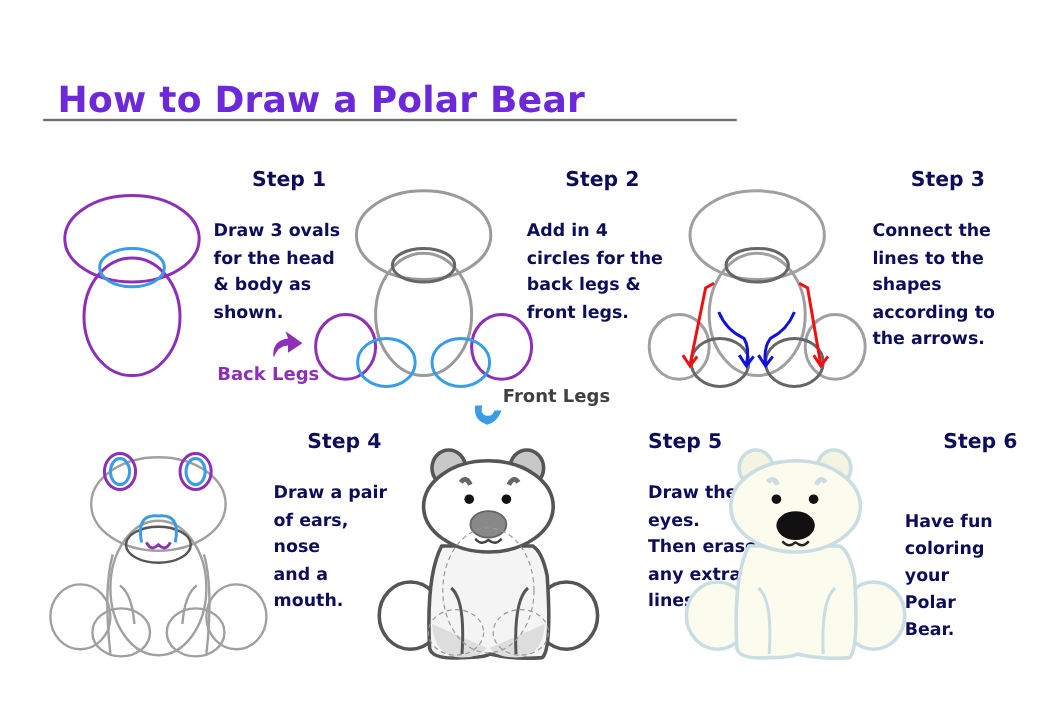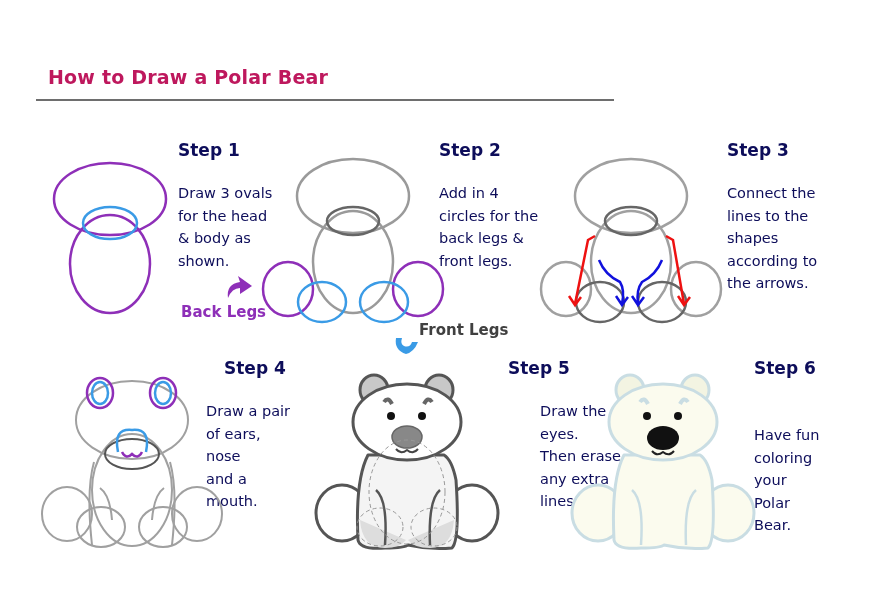--- a/index.html
+++ b/index.html
@@ -1,20 +1,20 @@
 <!DOCTYPE html>
 <html><head>
 <meta charset="utf-8">
 <style>
   html,body{margin:0;padding:0;background:#fff;}
   body{width:884px;height:599px;position:relative;overflow:hidden;font-family:"DejaVu Sans",sans-serif;}
-  .title{position:absolute;left:48px;top:66px;font-size:19px;font-weight:bold;color:#be185d;letter-spacing:0.2px;}
+  .title{position:absolute;left:48px;top:66px;font-size:30px;font-weight:bold;color:#6d28d9;letter-spacing:0.2px;}
   .rule{position:absolute;left:36px;top:99px;width:578px;height:2px;background:#6e6e6e;}
-  .step-h{position:absolute;font-size:17px;font-weight:bold;color:#0d0d5a;}
-  .step-t{position:absolute;font-size:14.5px;font-weight:normal;color:#0d0d5a;line-height:22.5px;white-space:pre;}
+  .step-h{position:absolute;font-size:17px;font-weight:bold;color:#0d0d5a;margin-left:32px;}
+  .step-t{position:absolute;font-size:14.5px;font-weight:bold;color:#0d0d5a;line-height:22.5px;white-space:pre;}
   .label{position:absolute;font-size:15px;font-weight:bold;}
   svg.art{position:absolute;left:0;top:0;}
 </style>
 </head>
 <body>
 
 <div class="title">How to Draw a Polar Bear</div>
 <div class="rule"></div>
 
 <div class="step-h" style="left:178px;top:140px;">Step 1</div>
@@ -30,21 +30,21 @@
 front legs.</div>
 
 <div class="step-h" style="left:727px;top:140px;">Step 3</div>
 <div class="step-t" style="left:727px;top:182px;">Connect the
 lines to the
 shapes
 according to
 the arrows.</div>
 
 <div class="step-h" style="left:224px;top:358px;">Step 4</div>
-<div class="step-t" style="left:206px;top:400px;">Draw a pair
+<div class="step-t" style="left:228px;top:400px;">Draw a pair
 of ears,
 nose
 and a
 mouth.</div>
 
 <div class="step-h" style="left:508px;top:358px;">Step 5</div>
 <div class="step-t" style="left:508px;top:400px;margin-left:32px;">Draw the
 eyes.
 Then erase
 any extra

